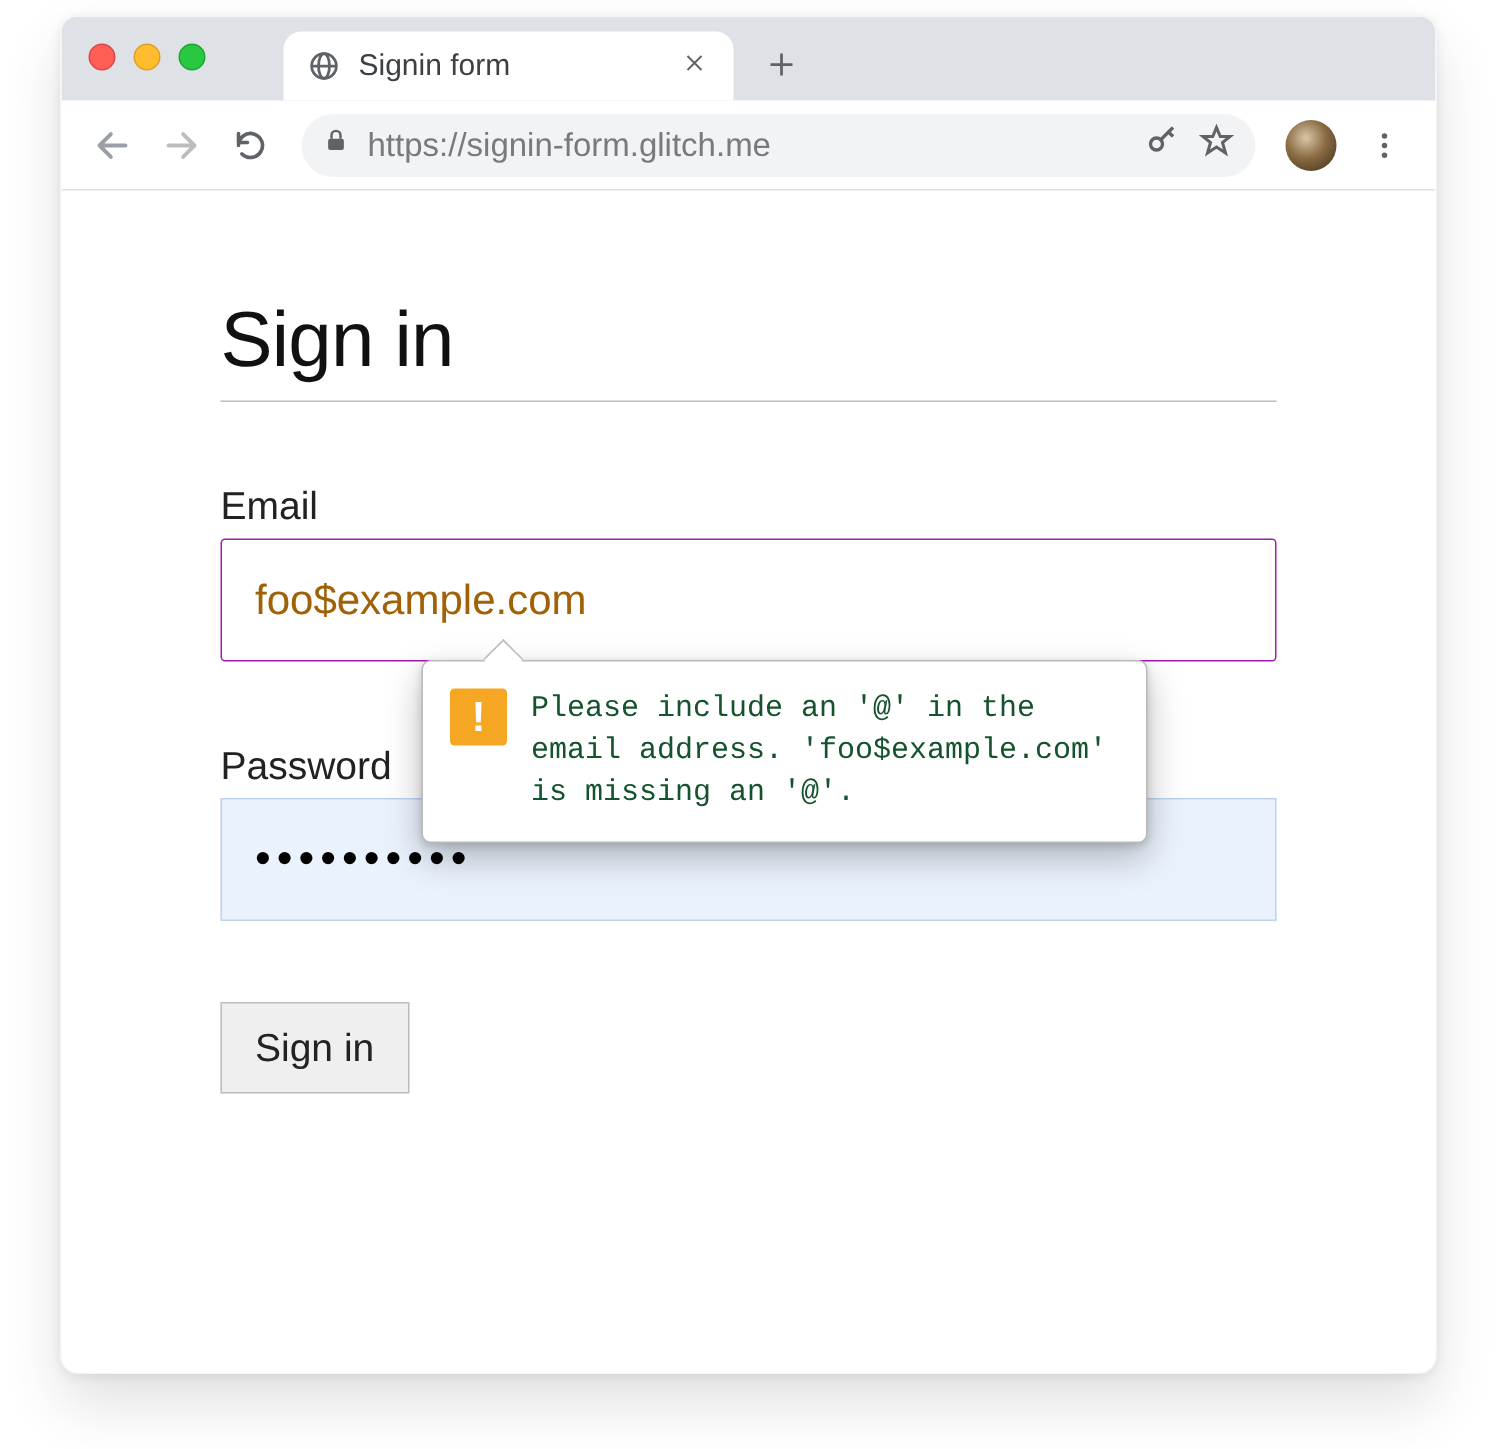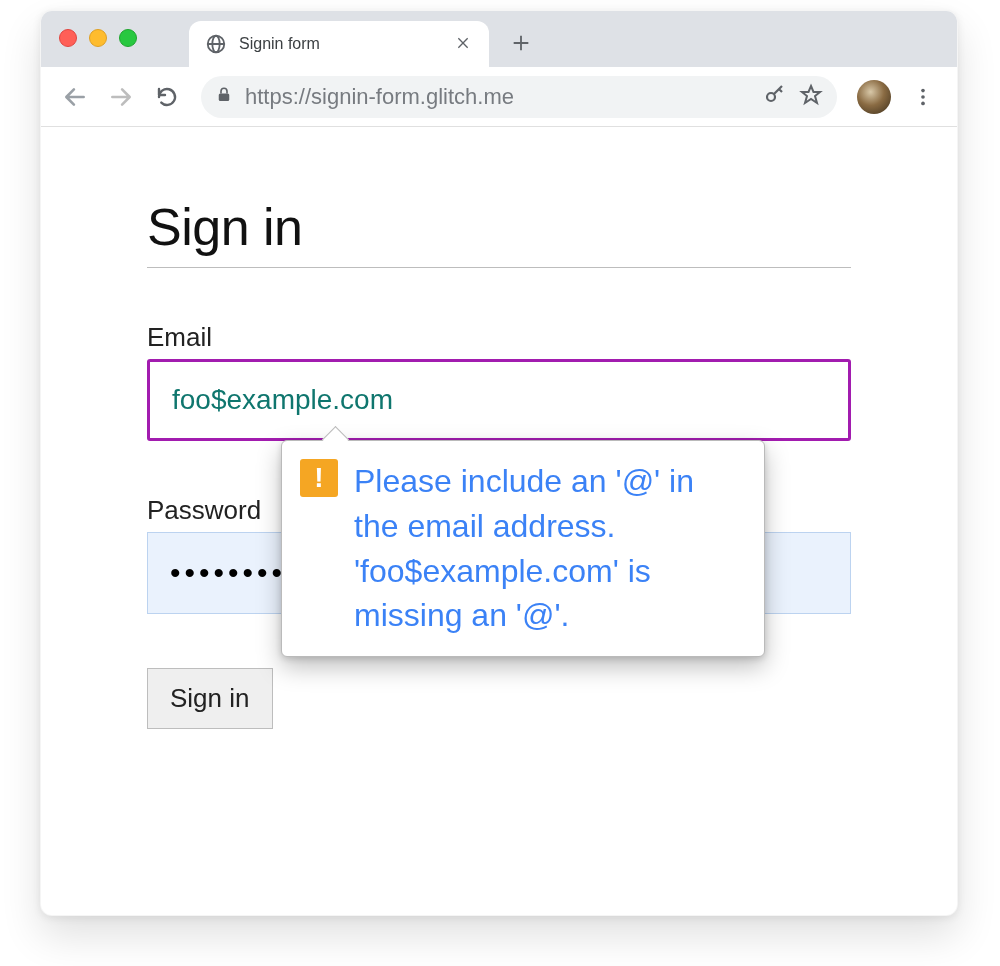--- a/index.html
+++ b/index.html
@@ -49,21 +49,21 @@
       border-radius: 12px 12px 0 0;
       display: flex;
       align-items: center;
       padding: 0 14px 0 16px;
       min-width: 300px;
       position: relative;
     }
     .tab .favicon {
       width: 22px; height: 22px; margin-right: 12px;
     }
-    .tab .title { font-size: 16px; color: #3c4043; }
+    .tab .title { font-size: 20px; color: #3c4043; }
     .tab .close {
       margin-left: auto;
       font-size: 20px;
       color: #5f6368;
       padding: 4px;
       cursor: pointer;
     }
     .new-tab {
       width: 40px; height: 40px;
       display: flex; align-items: center; justify-content: center;
@@ -135,23 +135,23 @@
     }
     .input {
       width: 100%;
       height: 82px;
       font-size: 28px;
       padding: 0 22px;
       border: 1px solid #bdbdbd;
       background: #fff;
     }
     .input.email {
-      border: 3px solid #a21caf;
+      border: 1px solid #a21caf;
       border-radius: 3px;
-      color: #0f766e;
+      color: #a16207;
       outline: none;
     }
     .input.password {
       background: #eaf2fd;
       border: 1px solid #bcd3f0;
       font-size: 30px;
       letter-spacing: 4px;
     }
     .signin-btn {
       margin-top: 54px;
@@ -192,23 +192,24 @@
       width: 38px; height: 38px;
       background: #f5a623;
       border-radius: 3px;
       display: flex; align-items: center; justify-content: center;
       flex-shrink: 0;
       color: #fff;
       font-weight: 700;
       font-size: 28px;
     }
     .tooltip .msg {
-      font-size: 32px;
+      font-size: 20px;
       line-height: 1.4;
-      color: #3b82f6;
+      color: #14532d;
+      font-family: Liberation Mono, monospace;
     }
   </style>
 </head>
 <body>
 
 <div class="browser-window">
 
   <div class="tab-bar">
     <div class="traffic-lights">
       <div class="tl red"></div>

